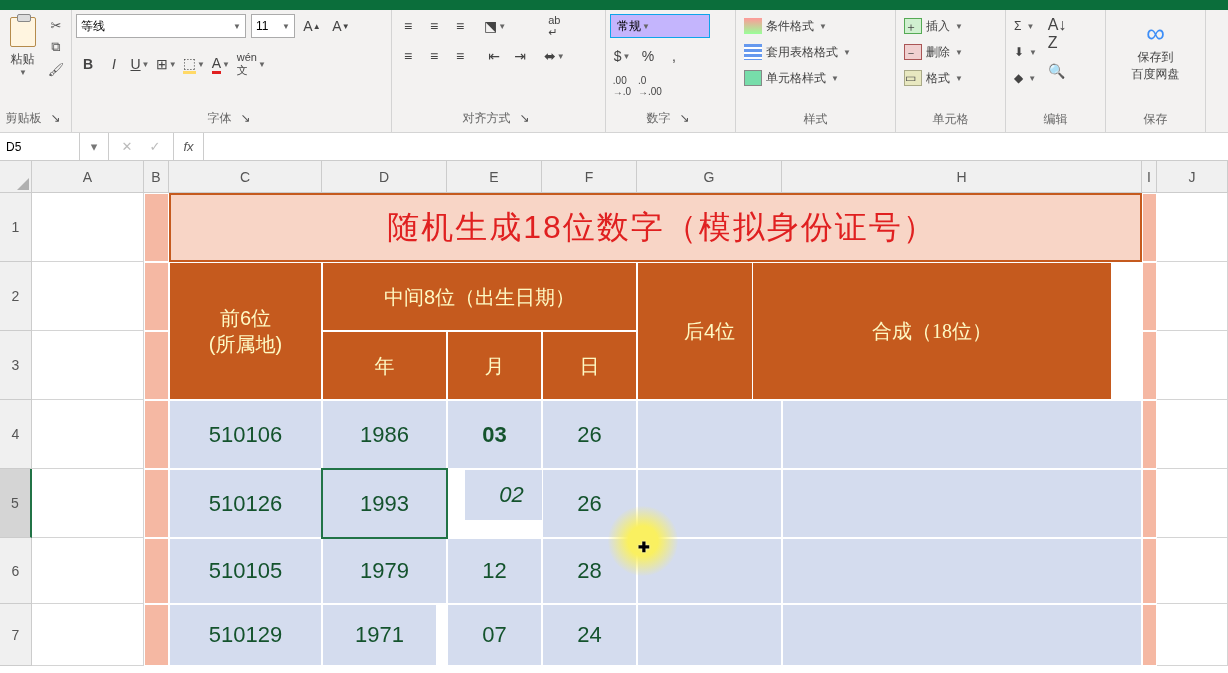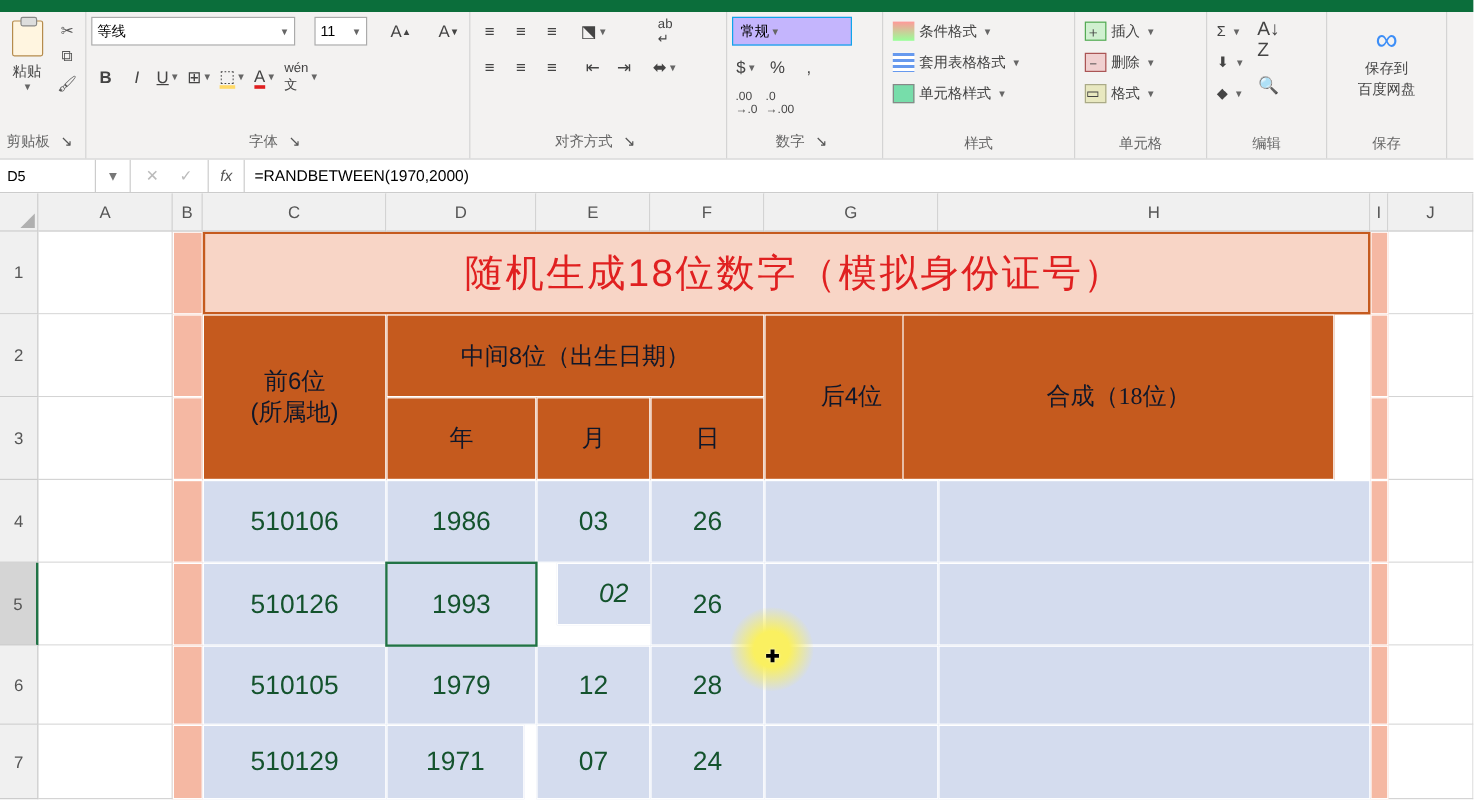--- a/index.html
+++ b/index.html
@@ -9,21 +9,21 @@
 .group{border-right:1px solid #d4d4d4;display:flex;flex-direction:column;justify-content:space-between;padding:2px 4px}
 .group-body{flex:1;display:flex;align-items:flex-start;gap:4px;padding-top:2px}
 .group-label{font-size:12px;color:#666;text-align:center;padding:2px 0;display:flex;justify-content:center;align-items:center;gap:4px}
 .mini-btn{width:20px;height:20px;display:inline-flex;align-items:center;justify-content:center;font-size:12px;color:#555;cursor:pointer}
 .drop{font-size:8px;color:#666;margin-left:1px}
 .clipboard-big{width:38px;height:66px;display:flex;flex-direction:column;align-items:center;justify-content:center;cursor:pointer;font-size:12px;color:#444}
 .clip-icon{width:26px;height:30px;border:1px solid #b58b4c;border-radius:2px;position:relative;background:#fff5e0}
 .clip-icon::before{content:"";position:absolute;top:-4px;left:6px;width:12px;height:6px;border:1px solid #888;border-radius:2px;background:#ddd}
 .clipboard-col{display:flex;flex-direction:column;gap:0}
 .sm-icon{width:22px;height:22px;display:flex;align-items:center;justify-content:center;cursor:pointer;font-size:13px;color:#555}
-.font-box{display:flex;gap:16px;align-items:center;margin-bottom:6px}
+.font-box{display:flex;gap:5px;align-items:center;margin-bottom:6px}
 .font-select{height:24px;border:1px solid #ababab;background:#fff;font-size:12px;padding:0 4px;display:flex;align-items:center;justify-content:space-between;cursor:pointer}
 .font-name{width:170px}
 .font-size{width:44px}
 .btn-row{display:flex;gap:2px;align-items:center}
 .ib{min-width:24px;height:24px;display:inline-flex;align-items:center;justify-content:center;font-size:14px;color:#444;cursor:pointer;padding:0 2px}
 .align-col{display:flex;flex-direction:column;gap:6px}
 .num-col{display:flex;flex-direction:column;width:100px;gap:6px}
 .num-select{height:24px;border:1px solid #0ea5e9;background:#c4b5fd;font-size:12px;padding:0 6px;display:flex;align-items:center;justify-content:flex-start;cursor:pointer}
 .style-col{display:flex;flex-direction:column;gap:2px}
 .style-row{display:flex;align-items:center;gap:4px;font-size:12px;color:#444;cursor:pointer;height:24px;padding:0 4px}
@@ -41,21 +41,21 @@
 .corner{position:absolute;left:0;top:0;width:32px;height:32px;background:#f0f0f0;border-right:1px solid #ccc;border-bottom:1px solid #ccc;z-index:3}
 .corner::after{content:"";position:absolute;right:2px;bottom:2px;width:0;height:0;border-style:solid;border-width:0 0 12px 12px;border-color:transparent transparent #b0b0b0 transparent}
 .col-headers{position:absolute;left:32px;top:0;height:32px;display:flex;z-index:2}
 .ch{background:#f0f0f0;border-right:1px solid #ccc;border-bottom:1px solid #ccc;display:flex;align-items:center;justify-content:center;font-size:14px;color:#555}
 .row-headers{position:absolute;left:0;top:32px;width:32px;z-index:2}
 .rh{background:#f0f0f0;border-right:1px solid #ccc;border-bottom:1px solid #ccc;display:flex;align-items:center;justify-content:center;font-size:14px;color:#555}
 .rh.sel{background:#d5d5d5;border-right:2px solid #217346}
 .cells{position:absolute;left:32px;top:32px}
 .cell{position:absolute;border-right:1px solid #d4d4d4;border-bottom:1px solid #d4d4d4;background:#fff}
 .title-cell{background:#f8d5c6;border:2px solid #c55a1e;display:flex;align-items:center;justify-content:center;font-size:32px;color:#e02020;letter-spacing:2px}
-.hdr{background:#c55a1e;color:#0f172a;border:1px solid #fff;display:flex;align-items:center;justify-content:center;font-size:20px;text-align:center;line-height:1.3}
+.hdr{background:#c55a1e;color:#fef9c3;border:1px solid #fff;display:flex;align-items:center;justify-content:center;font-size:20px;text-align:center;line-height:1.3}
 .data{background:#d4dcee;border:1px solid #fff;display:flex;align-items:center;justify-content:center;font-size:22px;color:#14532d}
 .margin{background:#f5b8a3;border:1px solid #fff}
 .active{outline:2px solid #217346;outline-offset:-1px;z-index:5}
 .click-hi{position:absolute;left:608px;top:345px;width:70px;height:70px;border-radius:50%;background:radial-gradient(circle,#faf060 30%,rgba(250,240,96,0) 72%);z-index:10;pointer-events:none}
 .cursor-plus{position:absolute;left:638px;top:378px;font-size:14px;color:#000;z-index:11;font-weight:bold;pointer-events:none;text-shadow:0 0 2px #fff}
 </style>
 </head>
 <body>
 
 <div class="titlebar"></div>
@@ -267,21 +267,20 @@
       <input value="D5" style="">
     </div>
   <div class="fx-btns">
     <div class="fx-btn">▾</div>
   </div>
   <div class="fx-btns" style="padding:0 4px">
     <div class="fx-btn" style="color:#bbb">✕</div>
     <div class="fx-btn" style="color:#bbb">✓</div>
   </div>
   <div class="fx-label">fx</div>
-  <div class="formula">=RANDBETWEEN(1970,2000)</div>
 </div>
 
 <div class="grid-wrap">
   <div class="corner"></div>
   <div class="col-headers" id="colheaders">
       <div class="ch" style="width: 112px;">A</div>
       <div class="ch" style="width: 25px;">B</div>
       <div class="ch" style="width: 153px;">C</div>
       <div class="ch" style="width: 125px;">D</div>
       <div class="ch" style="width: 95px;">E</div>
@@ -332,21 +331,21 @@
       <div class="cell title-cell" style="left: 137px; top: 0px; width: 973px; height: 69px; padding-left: 13px;">随机生成18位数字（模拟身份证号）</div>
       <div class="cell hdr" style="left: 137px; top: 69px; width: 153px; height: 138px;">前6位<br>(所属地)</div>
       <div class="cell hdr" style="left: 290px; top: 69px; width: 315px; height: 69px;">中间8位（出生日期）</div>
       <div class="cell hdr" style="left: 290px; top: 138px; width: 125px; height: 69px;">年</div>
       <div class="cell hdr" style="left: 415px; top: 138px; width: 95px; height: 69px;">月</div>
       <div class="cell hdr" style="left: 510px; top: 138px; width: 95px; height: 69px;">日</div>
       <div class="cell hdr" style="left: 605px; top: 69px; width: 145px; height: 138px;">后4位</div>
       <div class="cell hdr" style="left: 720px; top: 69px; width: 360px; height: 138px; font-family: Liberation Serif, serif;">合成（18位）</div>
       <div class="cell data" style="left: 137px; top: 207px; width: 153px; height: 69px;">510106</div>
       <div class="cell data" style="left: 290px; top: 207px; width: 125px; height: 69px;">1986</div>
-      <div class="cell data" style="left: 415px; top: 207px; width: 95px; height: 69px;">03</div>
+      <div class="cell data" style="left: 415px; top: 207px; width: 95px; height: 69px; font-weight: bold;">03</div>
       <div class="cell data" style="left: 510px; top: 207px; width: 95px; height: 69px;">26</div>
       <div class="cell data" style="left: 605px; top: 207px; width: 145px; height: 69px;"></div>
       <div class="cell data" style="left: 750px; top: 207px; width: 360px; height: 69px;"></div>
       <div class="cell data" style="left: 137px; top: 276px; width: 153px; height: 69px;">510126</div>
       <div class="cell data active" style="left: 290px; top: 276px; width: 125px; height: 69px;">1993</div>
       <div class="cell data" style="left: 432px; top: 276px; width: 95px; height: 52px; font-style: italic;">02</div>
       <div class="cell data" style="left: 510px; top: 276px; width: 95px; height: 69px;">26</div>
       <div class="cell data" style="left: 605px; top: 276px; width: 145px; height: 69px;"></div>
       <div class="cell data" style="left: 750px; top: 276px; width: 360px; height: 69px;"></div>
       <div class="cell data" style="left: 137px; top: 345px; width: 153px; height: 66px;">510105</div>

